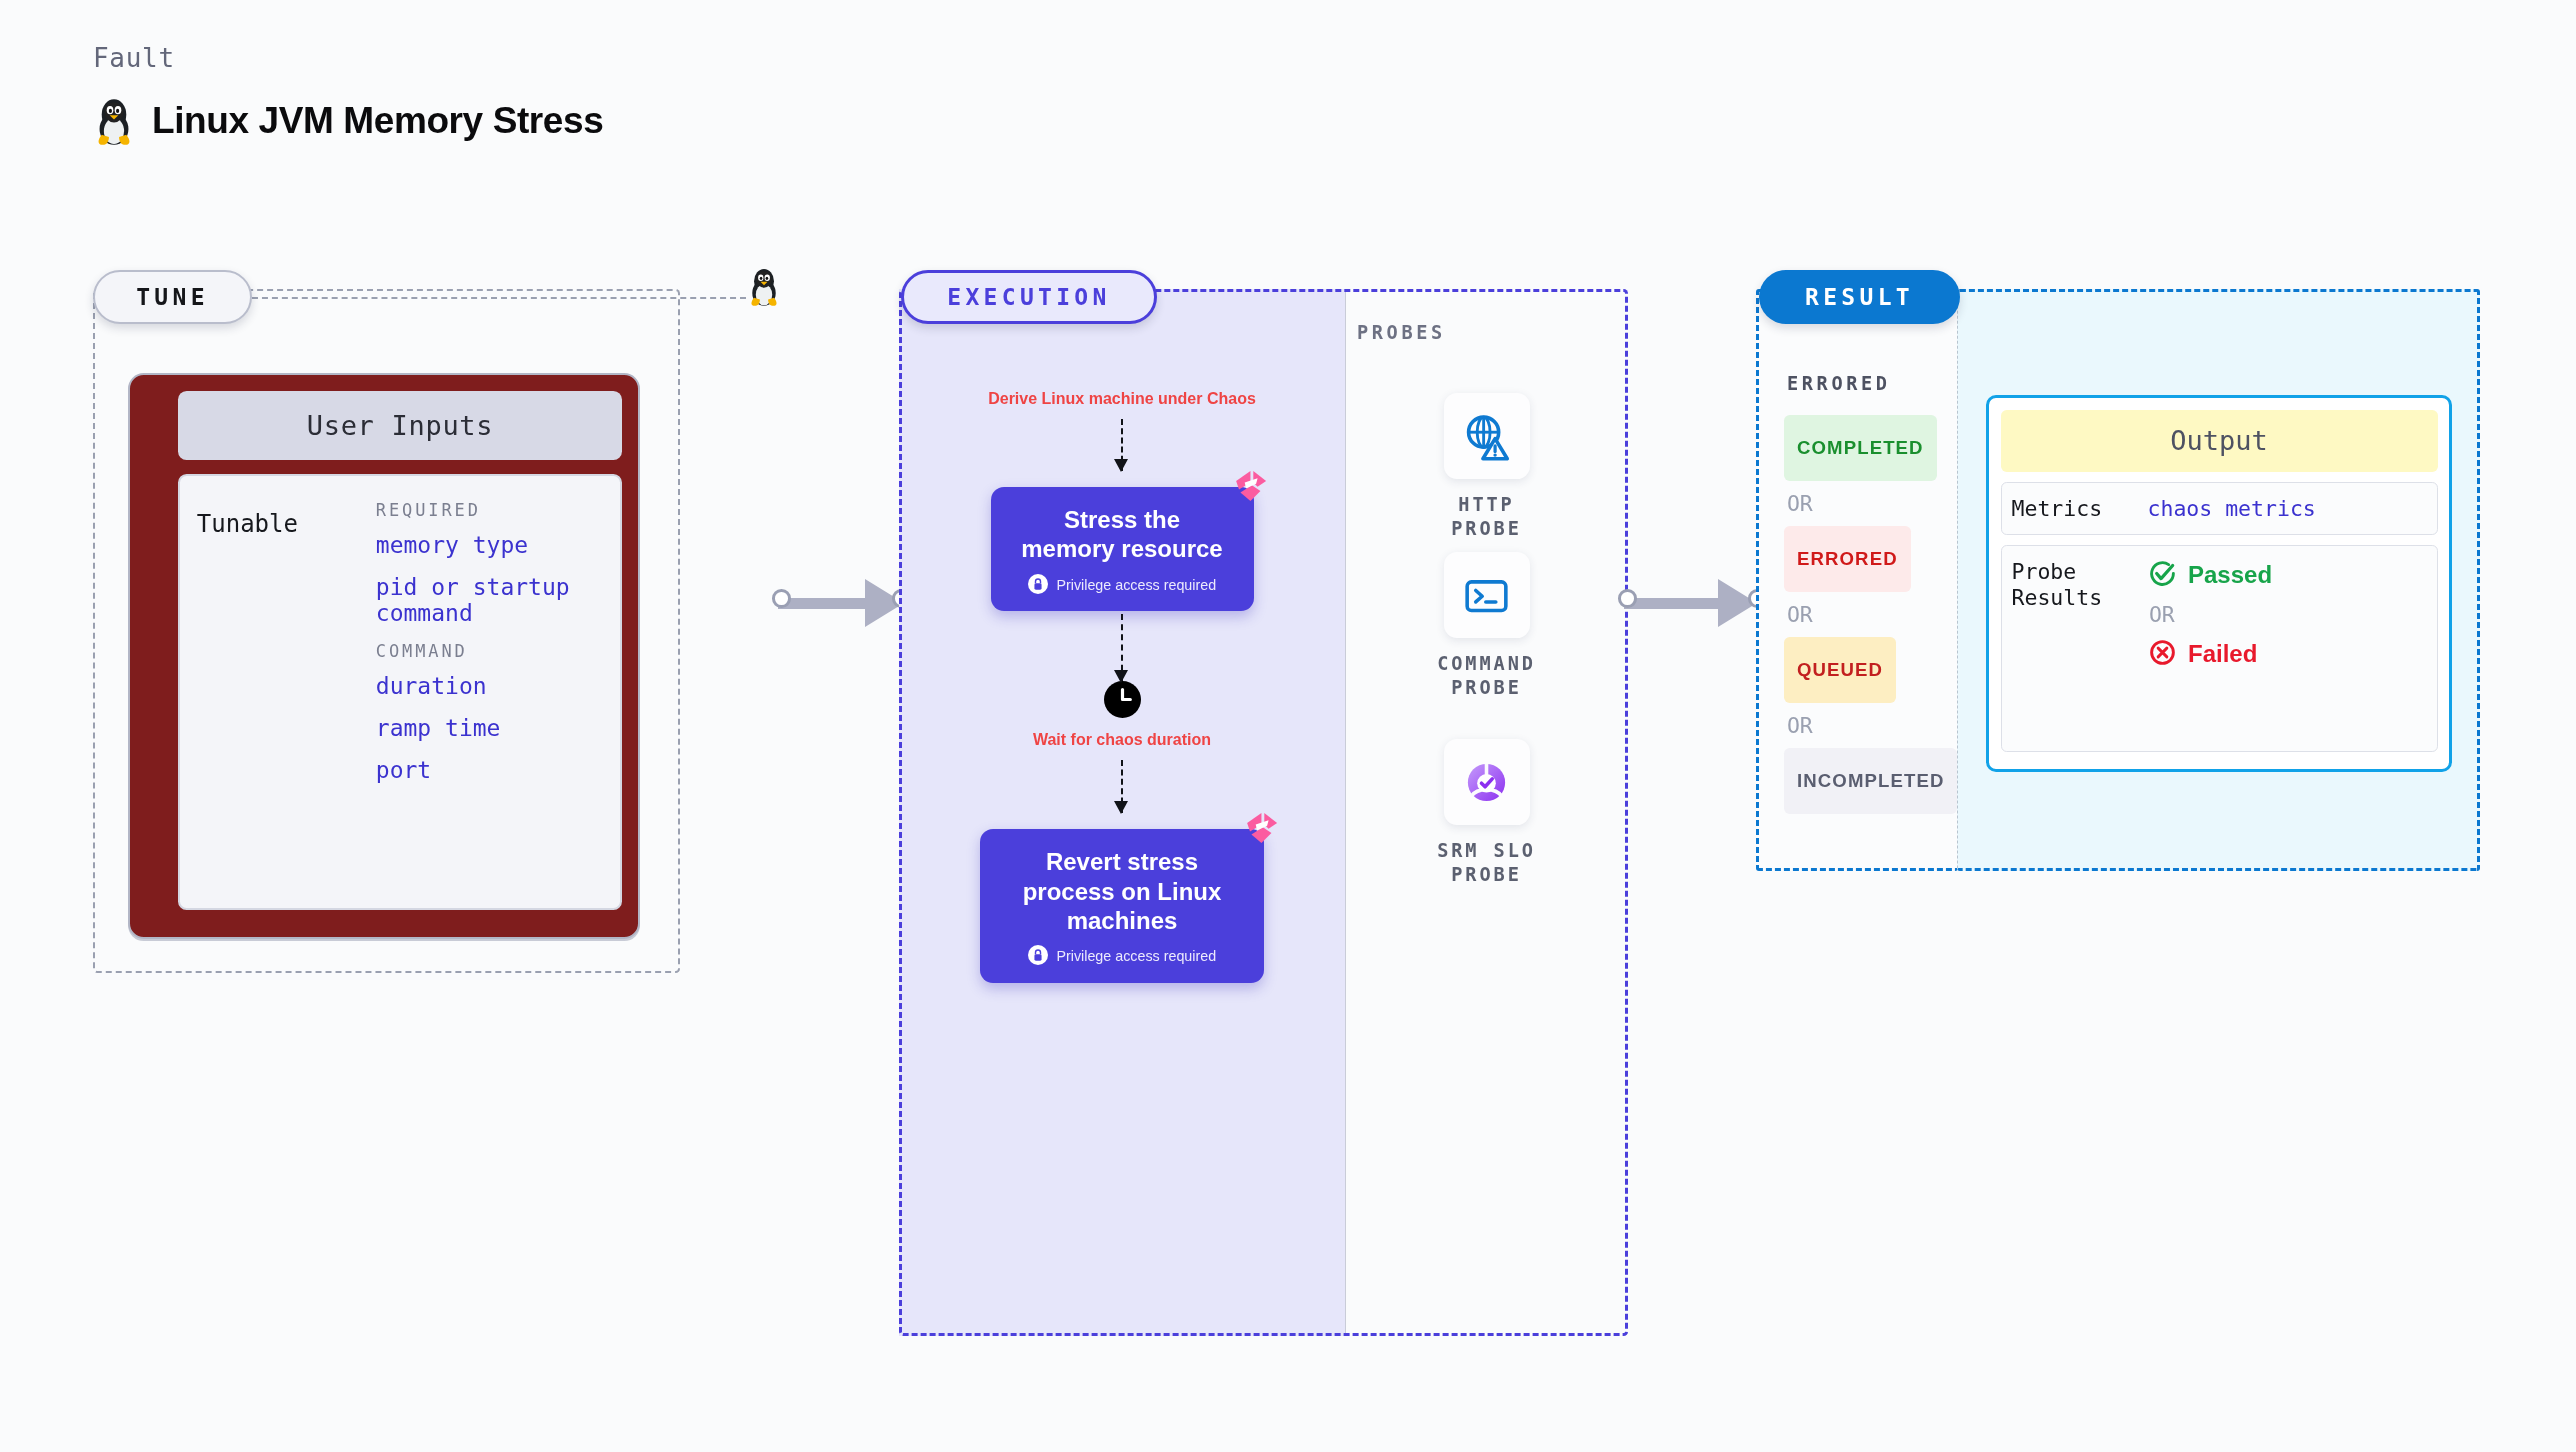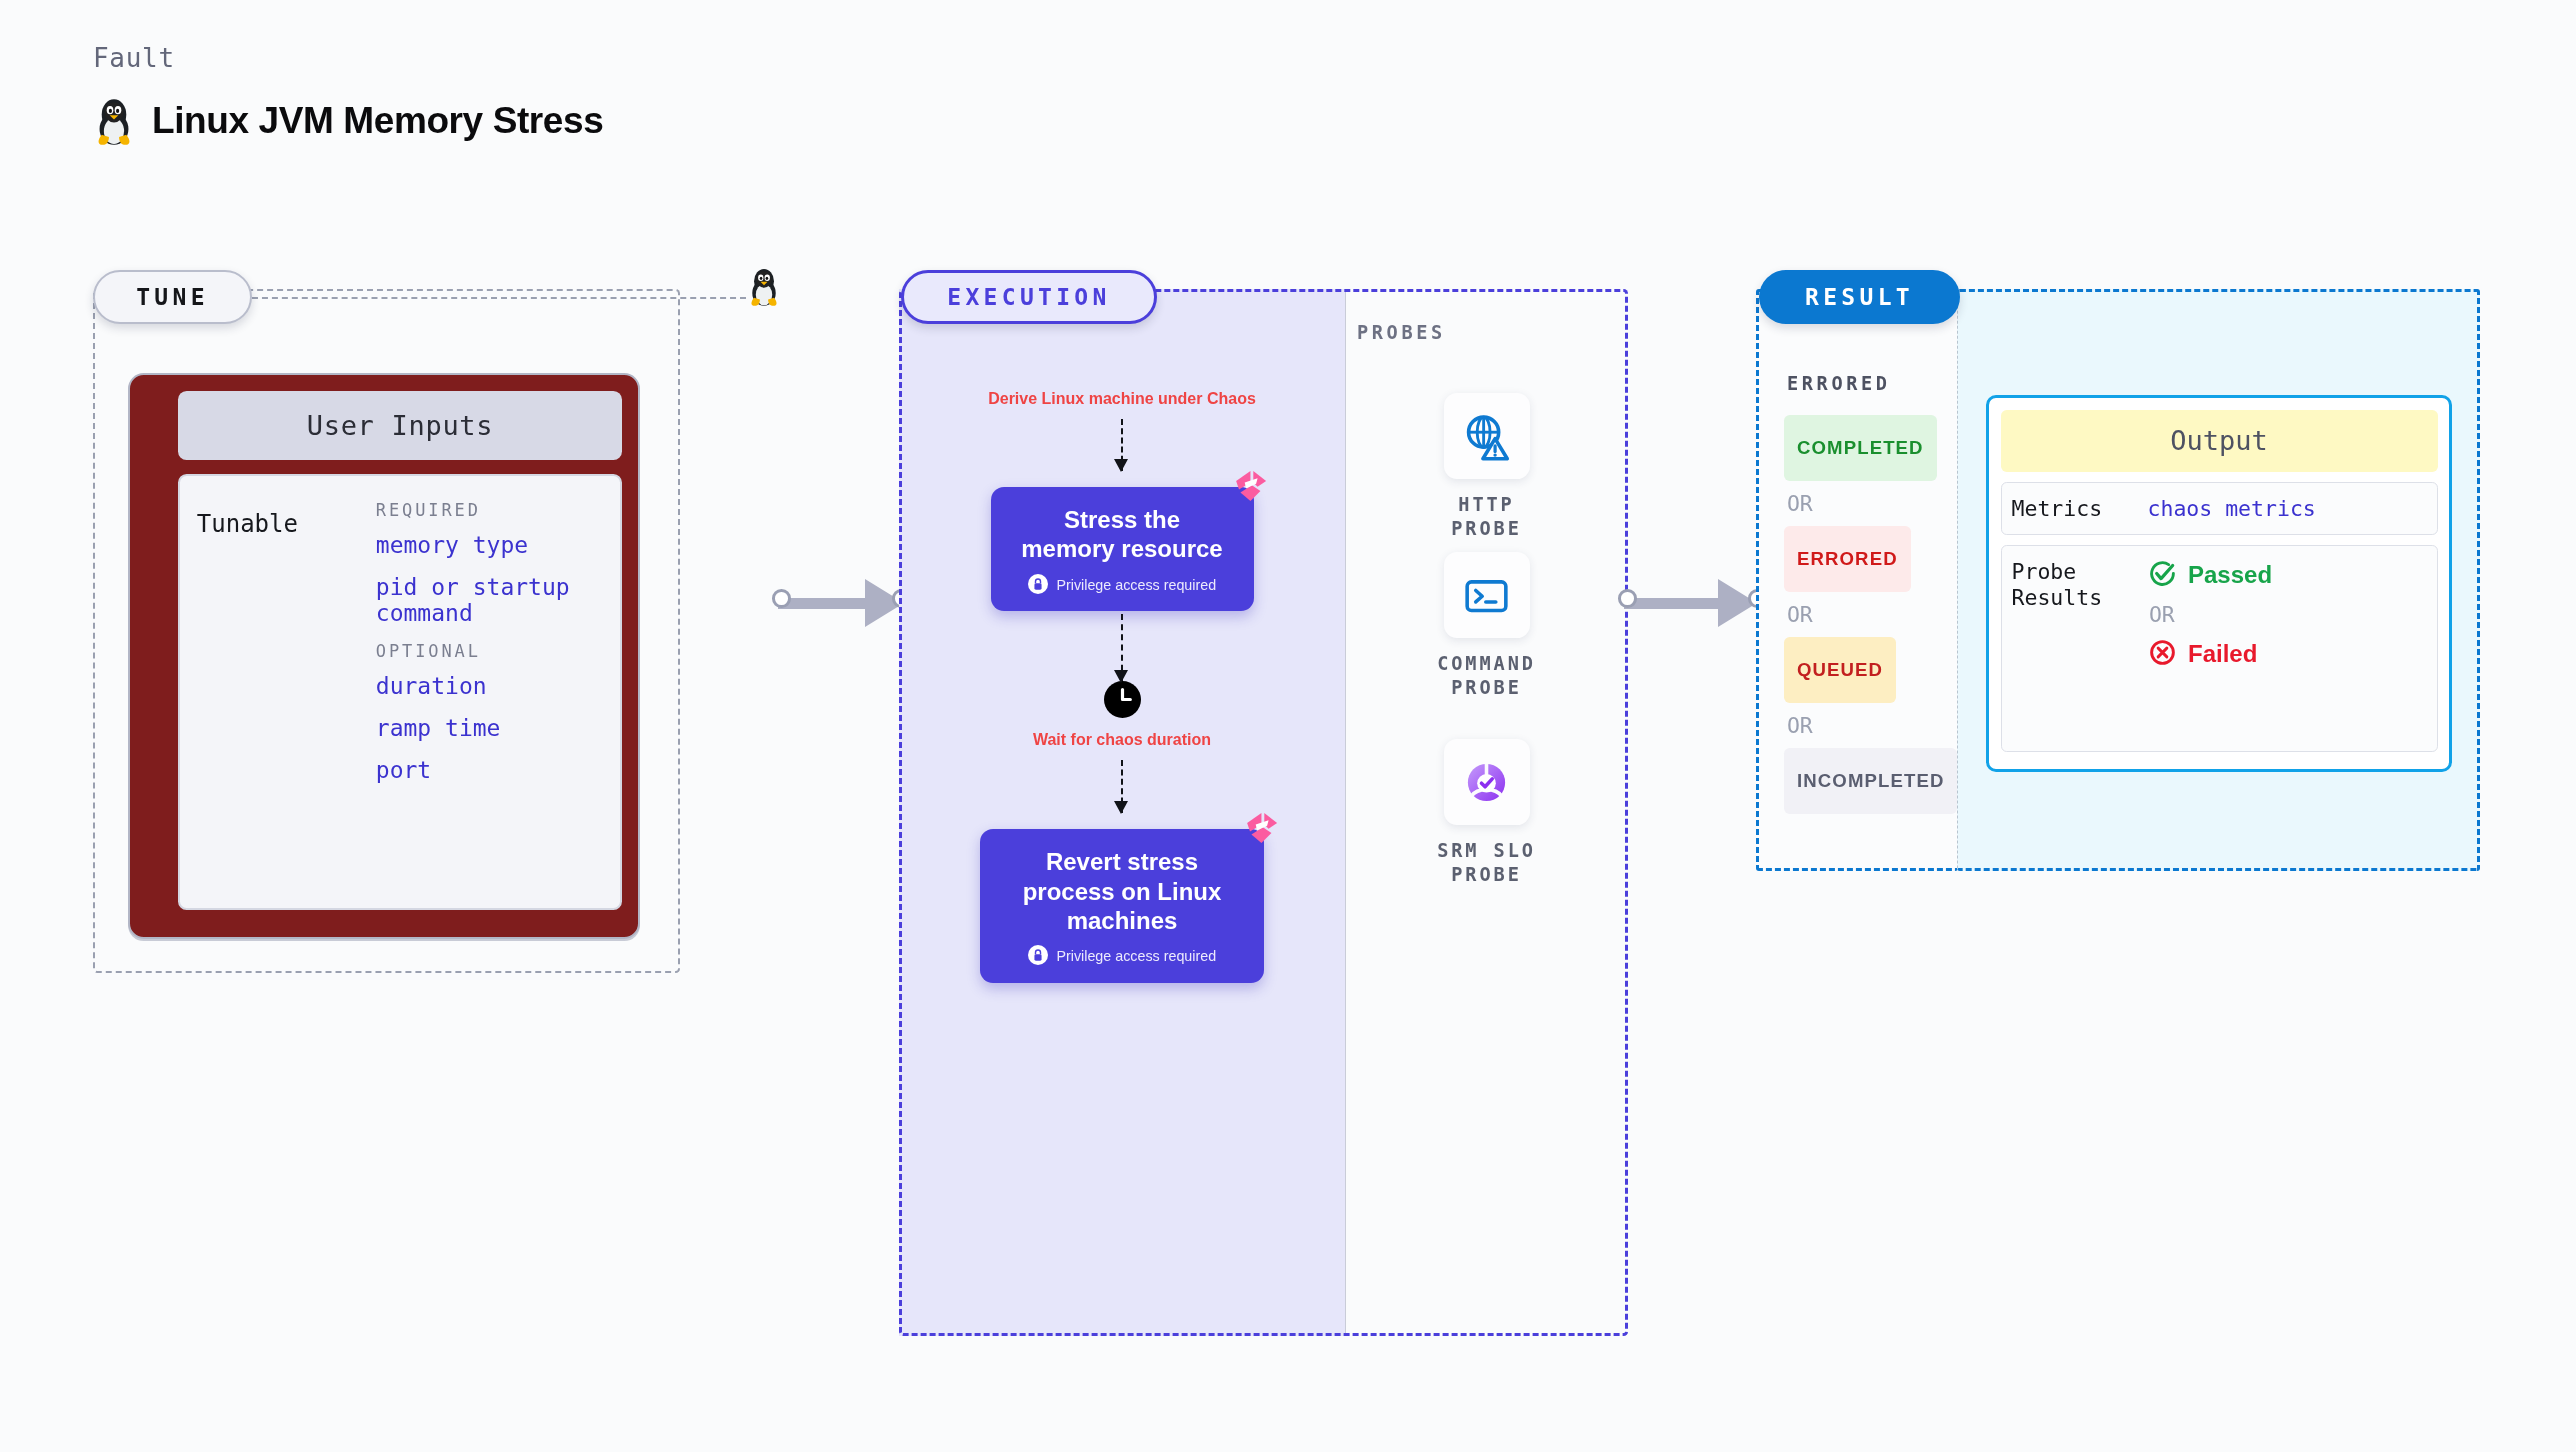--- a/index.html
+++ b/index.html
@@ -323,21 +323,21 @@
 </span>
 
 <div id="user-inputs-card">
   <div id="user-inputs-header">User Inputs</div>
   <div id="tunable-box">
     <div id="tunable-label">Tunable</div>
     <div id="tunable-fields">
       <div class="field-group-title">REQUIRED</div>
       <div class="field-item">memory type</div>
       <div class="field-item">pid or startup command</div>
-      <div class="field-group-title">OPTIONAL</div>
+      <div class="field-group-title">COMMAND</div>
       <div class="field-item">duration</div>
       <div class="field-item">ramp time</div>
       <div class="field-item">port</div>
     </div>
   </div>
 </div>
 
 <div class="conn" style="left:772px; top:579px; width:140px; height:49px;">
   <div class="bar" style="left:5.7px; width:95px;"></div>
   <div class="tri" style="left:93px;"></div>

